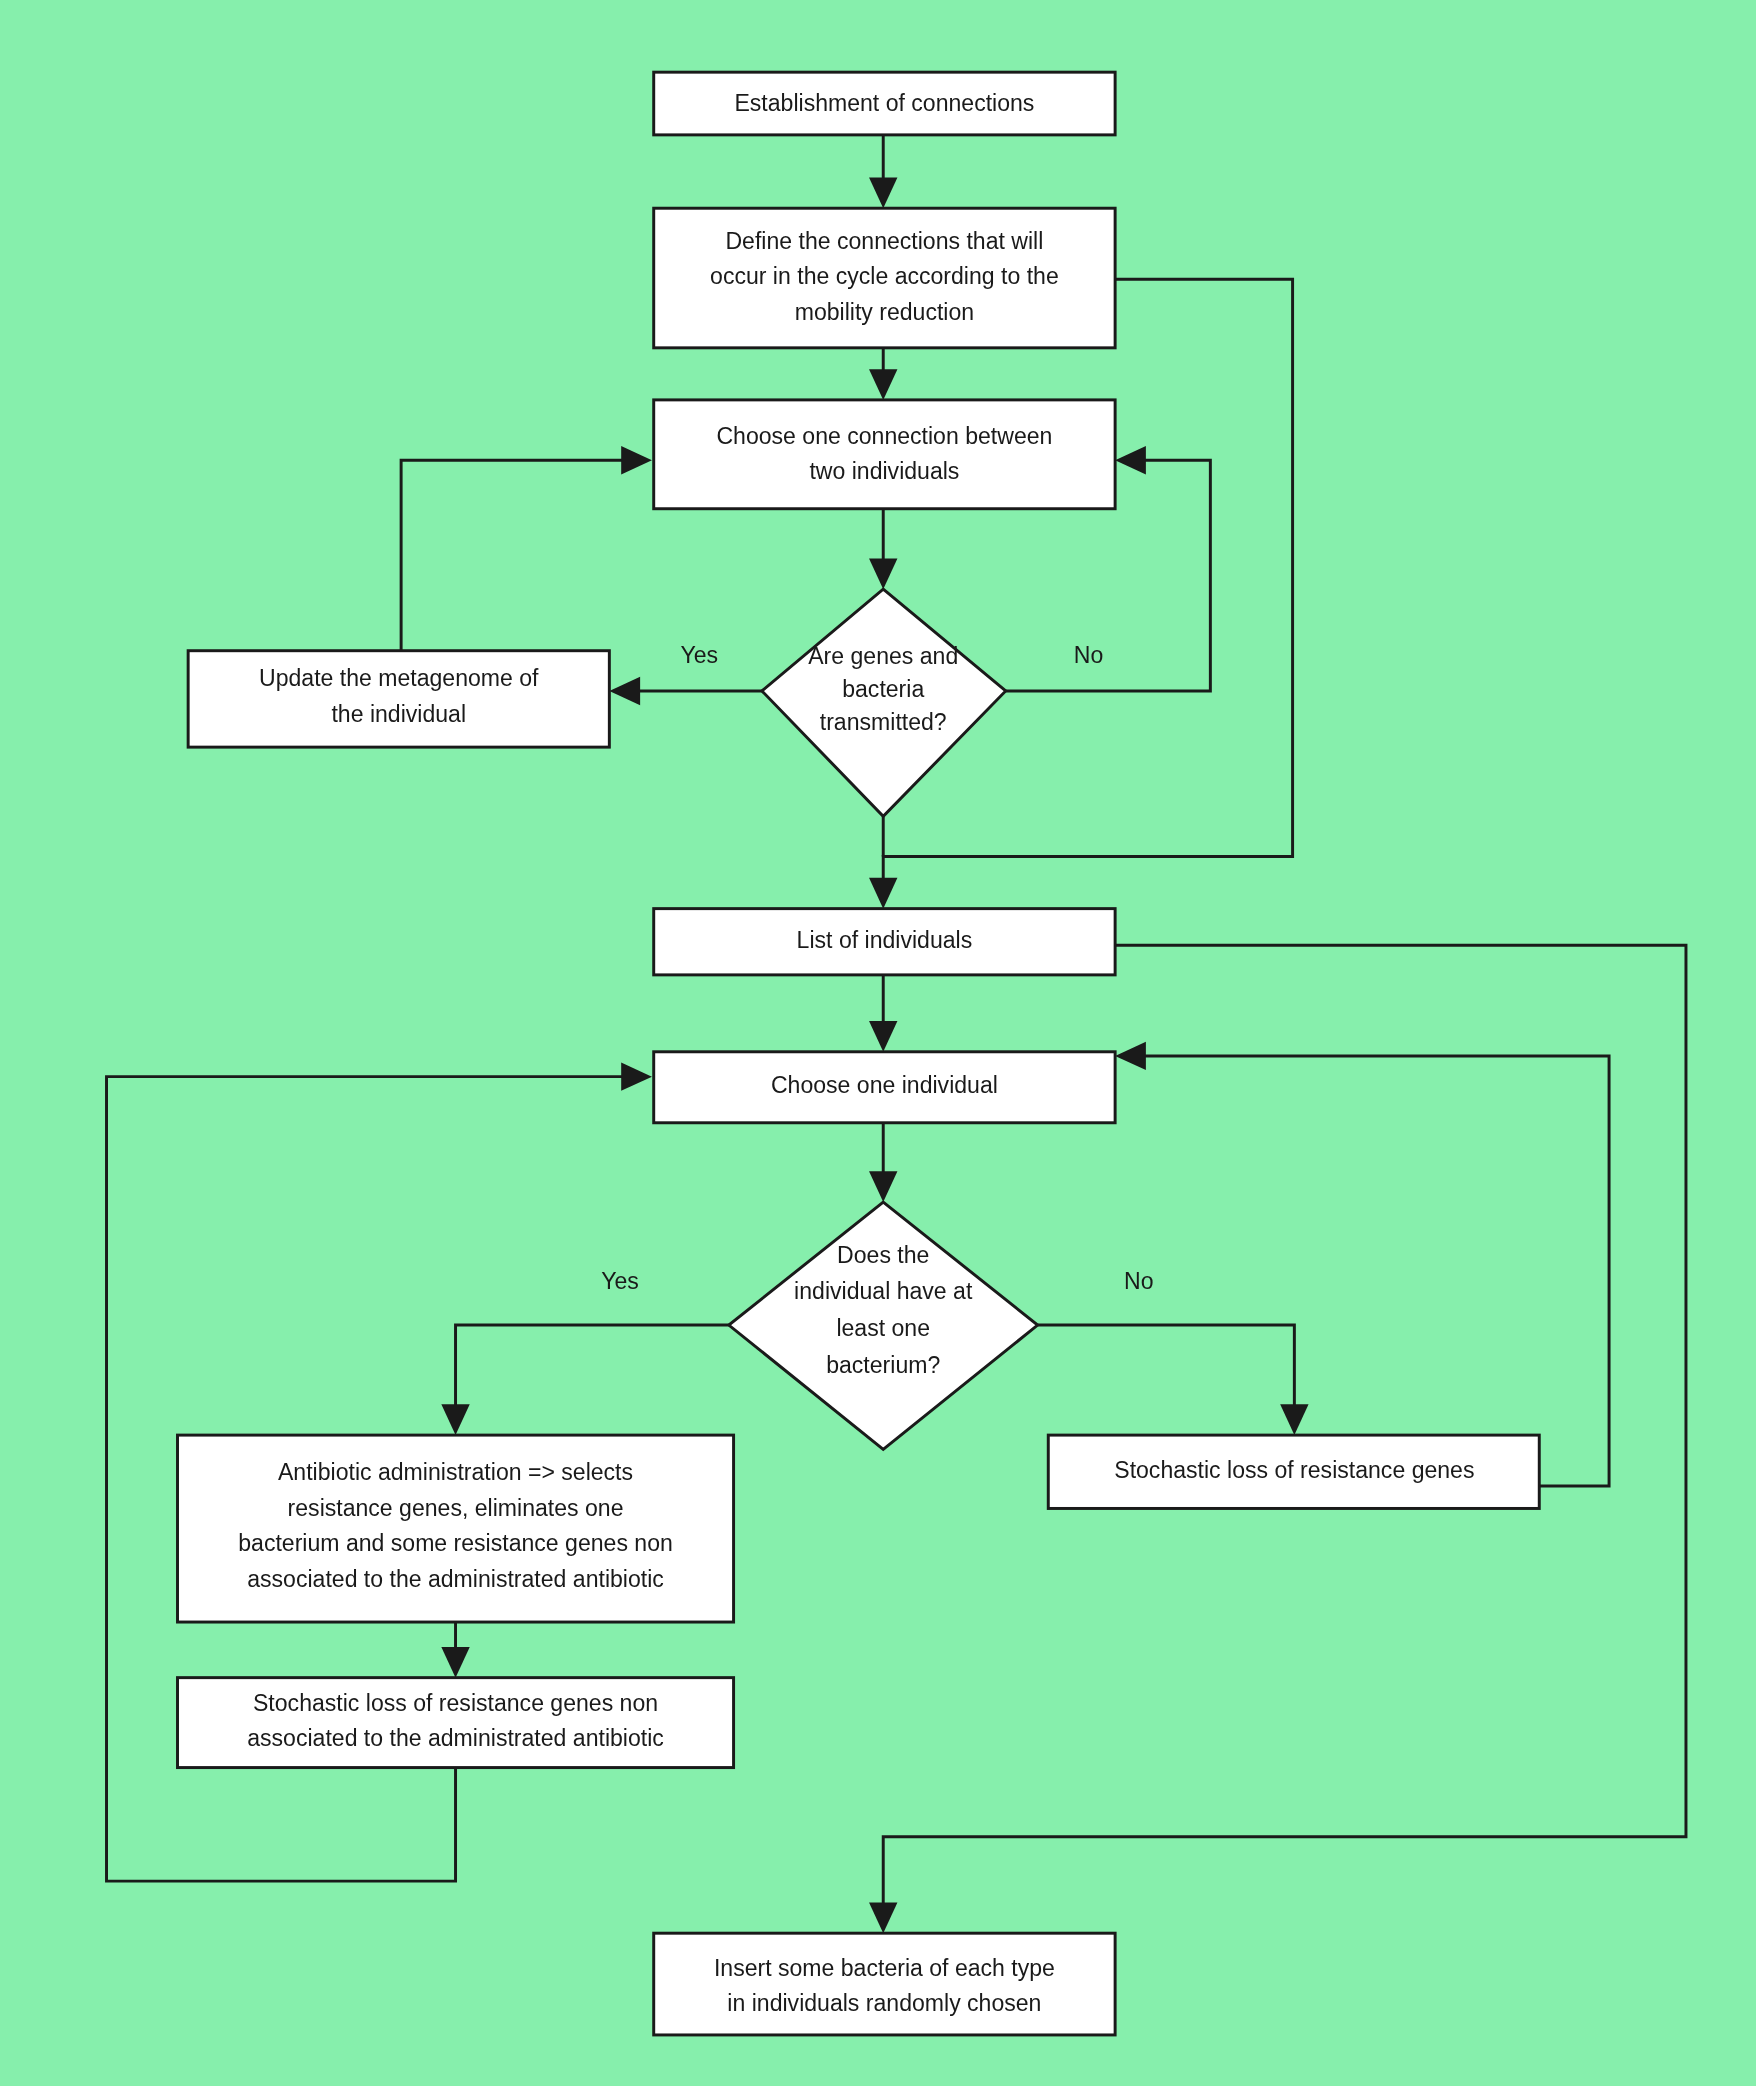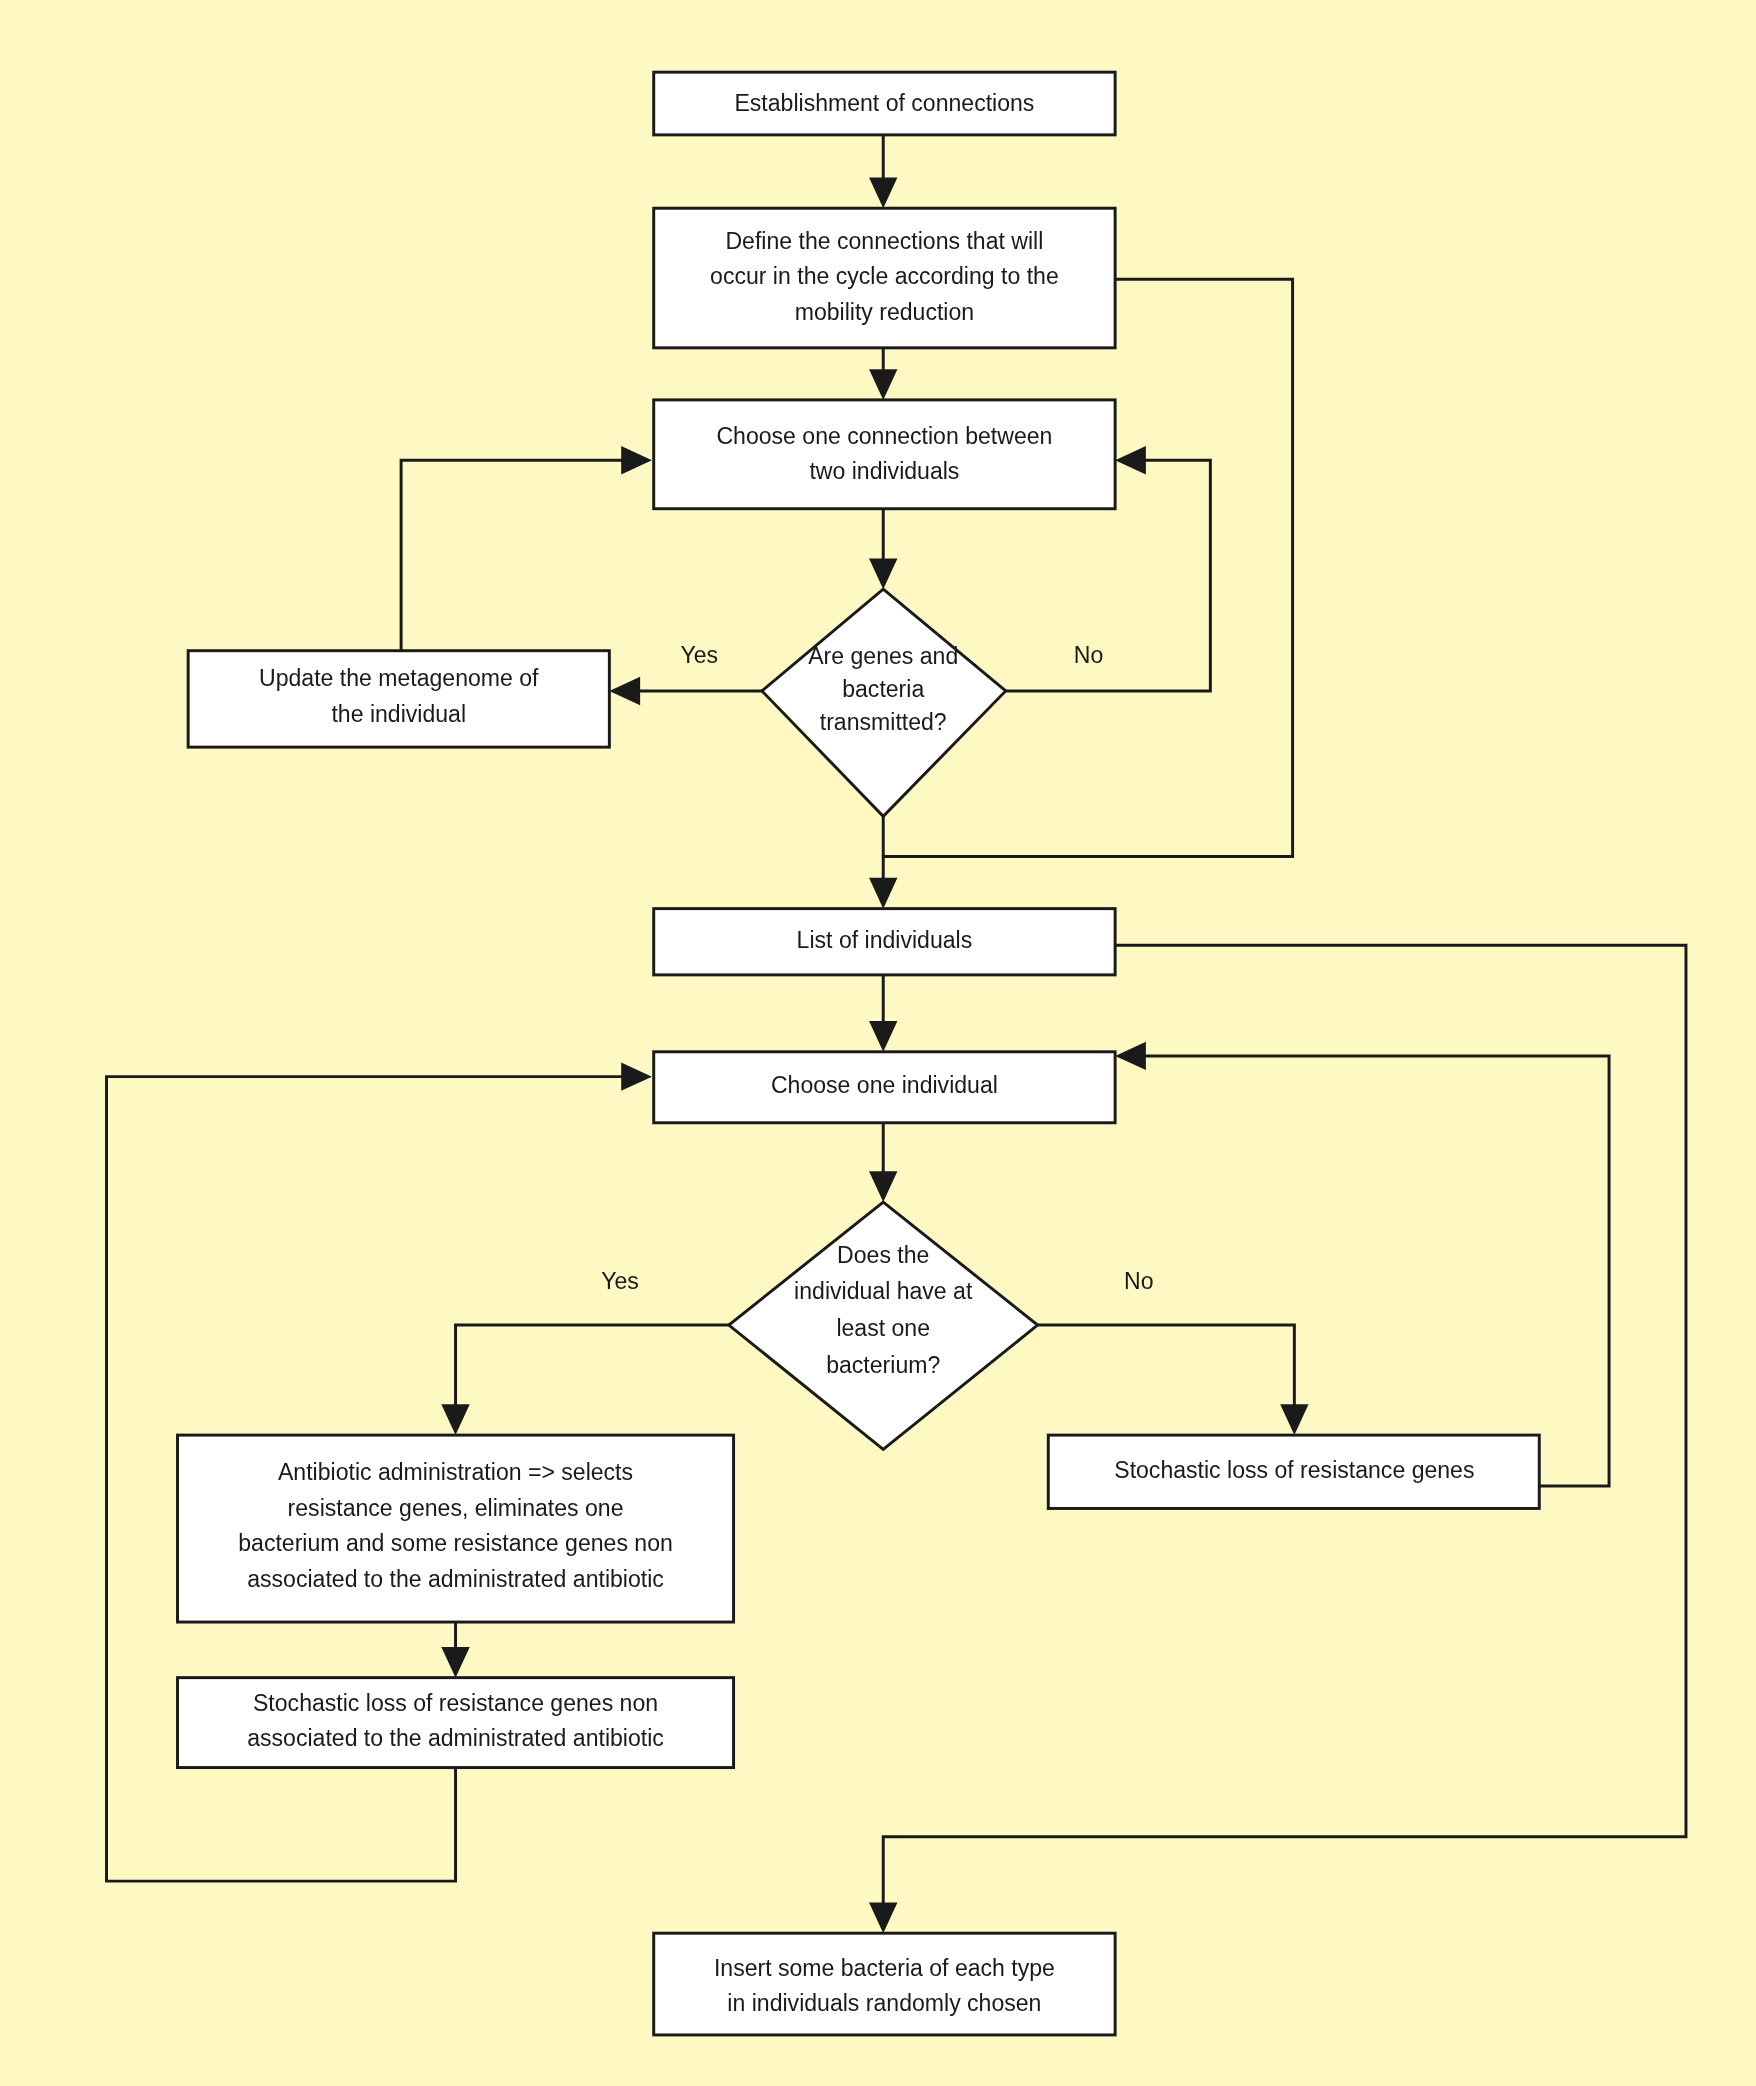--- a/index.html
+++ b/index.html
@@ -7,21 +7,21 @@
     padding: 0;
     background: #ffffff;
   }
   body {
     font-family: "Liberation Sans", sans-serif;
   }
   #flow-root {
     position: relative;
     width: 1757px;
     height: 2087px;
-    background: #fef9c3;
+    background: #86efac;
     overflow: hidden;
   }
   svg.flow-canvas {
     position: absolute;
     top: 0;
     left: 0;
     width: 1757px;
     height: 2087px;
     display: block;
   }

